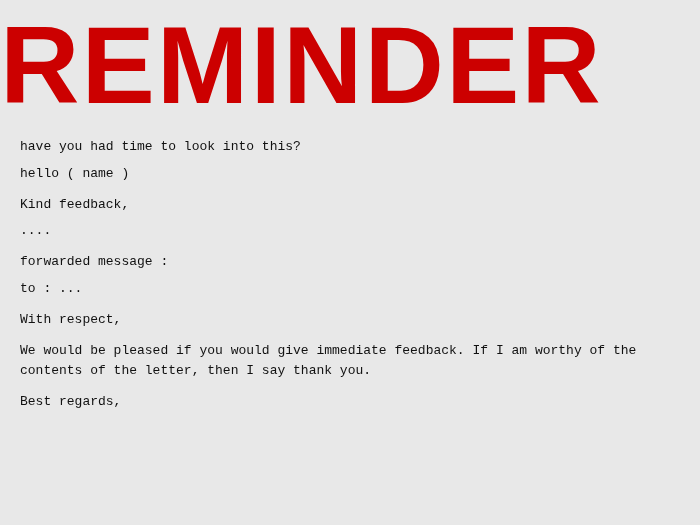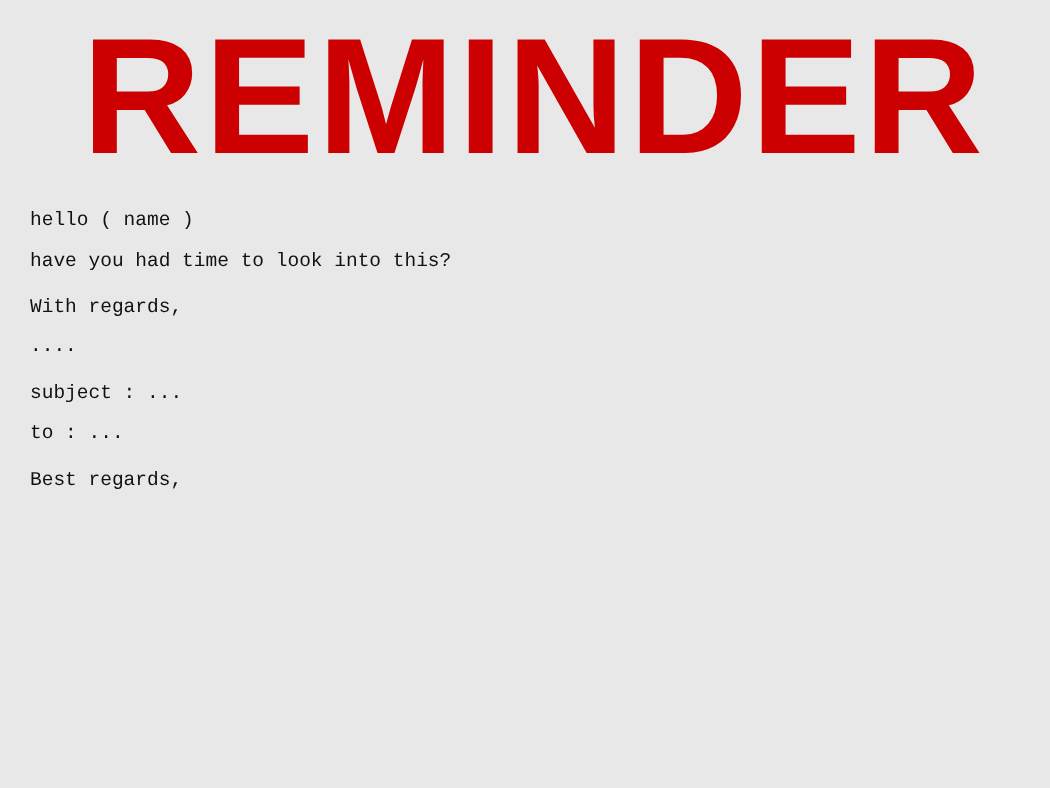--- a/index.html
+++ b/index.html
@@ -11,22 +11,21 @@
     body {
       width: 700px;
       height: 525px;
       background-color: #e8e8e8;
       font-family: 'Courier New', Courier, monospace;
       overflow: hidden;
     }
 
     .header {
       background-color: #e8e8e8;
-      text-align: center;
-      padding: 10px 0 5px 12px;
+      padding: 10px 0 5px 0;
     }
 
     .reminder-title {
       font-size: 110px;
       font-weight: bold;
       color: #cc0000;
       line-height: 1;
       letter-spacing: 2px;
       font-family: Arial, sans-serif;
     }
@@ -49,33 +48,39 @@
   </style>
 </head>
 <body>
 
 <div class="header">
   <div class="reminder-title">REMINDER</div>
 </div>
 
 <div class="content">
   <div class="section">
+    <p>have you had time to look into this?</p>
     <p>hello ( name )</p>
-    <p>have you had time to look into this?</p>
   </div>
 
   <div class="section">
-    <p>With regards,</p>
+    <p>Kind feedback,</p>
     <p>....</p>
   </div>
 
   <div class="section">
-    <p>subject : ...</p>
+    <p>forwarded message :</p>
     <p>to : ...</p>
   </div>
 
+  <div class="section">
+    <p>With respect,</p>
+  </div>
 
 
+  <div class="section">
+    <p>We would be pleased if you would give immediate feedback. If I am worthy of the contents of the letter, then I say thank you.</p>
+  </div>
 
   <div class="section">
     <p>Best regards,</p>
   </div>
 </div>
 
 </body></html>

